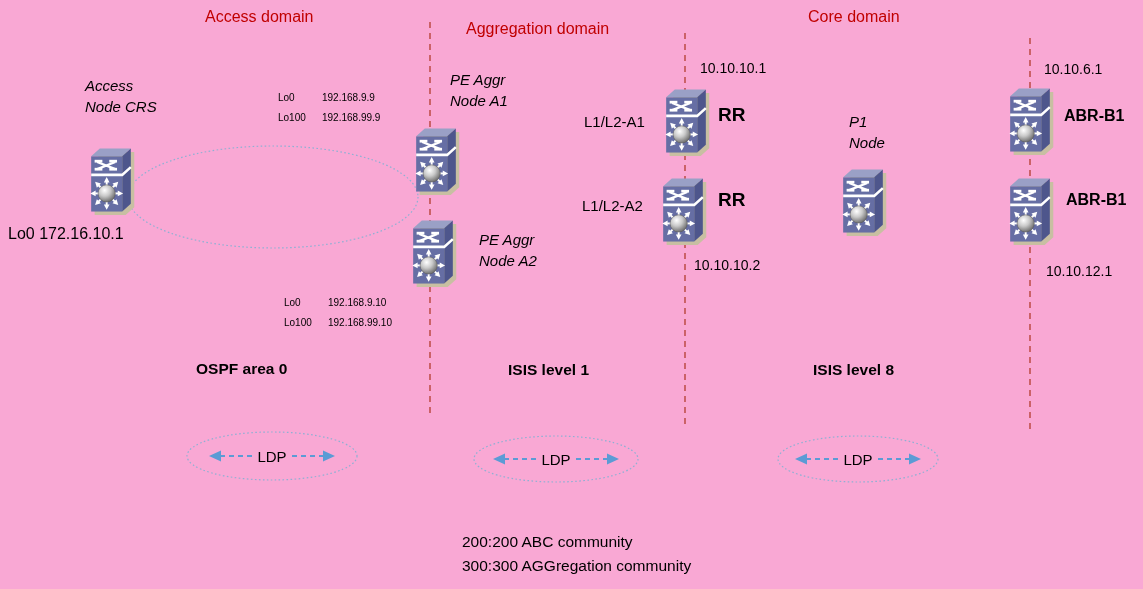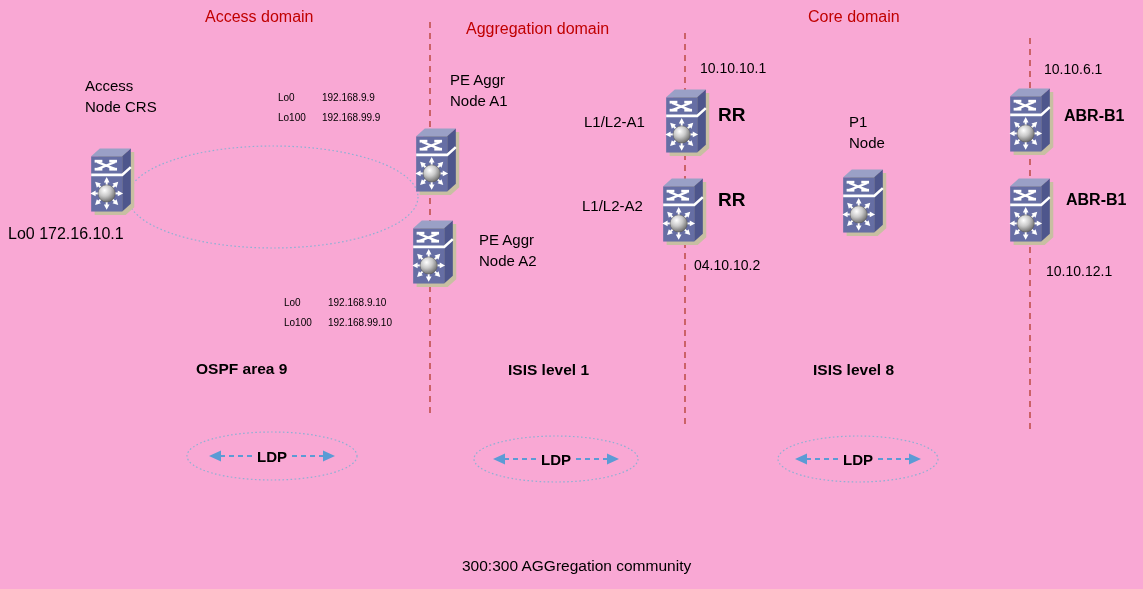--- a/index.html
+++ b/index.html
@@ -1,29 +1,29 @@
 <!DOCTYPE html>
 <html style="--domain-title: #c00000; --boundary-line: #c0504d; --ellipse-stroke: #8fb0d4; --ldp-arrow: #5b9bd5; --igp-text: #1f3864; --text: #000000; --router-front: #666ea4; --router-top: #9aa0c6; --router-side: #4e568c; --router-shadow: #c8bfa2;"><head>
 <meta charset="utf-8">
 <style>
   html,body{margin:0;padding:0;background:#fff;}
   .stage{position:relative;width:1143px;height:589px;background:#f9a8d4;overflow:hidden;
          font-family:"Liberation Sans",sans-serif;color:var(--text,#000);}
   .txt{position:absolute;z-index:3;white-space:nowrap;}
-  .pre{white-space:pre-line;}
+  .pre{white-space:pre-line;font-style:italic;}
   .domain-title{font-size:16px;color:var(--domain-title,#c00000);}
   .node-label{font-size:15px;line-height:21px;}
   .lo-label{font-size:16px;}
   .ip-label{font-size:14px;}
   .lo-grid{font-size:10px;line-height:20px;display:grid;grid-template-columns:44px auto;}
   .role-label{font-size:19px;font-weight:700;}
   .abr-label{font-size:16px;font-weight:bold;}
   .protocol-label{font-size:15.5px;font-weight:bold;}
   .igp-label{font-size:14px;font-weight:bold;line-height:21px;color:var(--igp-text,#1f3864);}
-  .ldp-label{font-size:15px;font-weight:bold;transform:translate(-50%,-50%);}
+  .ldp-label{font-size:15px;font-weight:normal;transform:translate(-50%,-50%);}
   .community{font-size:15.5px;line-height:23px;}
   svg.bg{position:absolute;left:0;top:0;z-index:1;}
   svg.router{position:absolute;z-index:2;width:50px;height:73px;}
   .boundary{stroke:var(--boundary-line,#c0504d);stroke-width:1.6;stroke-dasharray:6 5;fill:none;}
   .dotted-ellipse{stroke:var(--ellipse-stroke,#8fb0d4);stroke-width:1.2;stroke-dasharray:1.6 2.4;fill:none;}
   .ldp-stem{stroke:var(--ldp-arrow,#5b9bd5);stroke-width:2.2;stroke-dasharray:5 4;fill:none;}
   .ldp-head{fill:var(--ldp-arrow,#5b9bd5);}
 </style>
 </head>
 <body>
@@ -146,34 +146,35 @@
     <span>192.168.9.10</span>
     <span>Lo100</span>
     <span>192.168.99.10</span>
   </div>
 
   <div class="txt ip-label" style="left:700px;top:60px">10.10.10.1</div>
   <div class="txt node-label" style="left:584px;top:111px">L1/L2-A1</div>
   <div class="txt role-label" style="left:718px;top:104px">RR</div>
   <div class="txt node-label" style="left:582px;top:195px">L1/L2-A2</div>
   <div class="txt role-label" style="left:718px;top:189px">RR</div>
-  <div class="txt ip-label" style="left:694px;top:257px">04.10.10.2</div>
+  <div class="txt ip-label" style="left:694px;top:257px">10.10.10.2</div>
 
   <div class="txt node-label pre" style="left:849px;top:111px">P1
 Node</div>
 
   <div class="txt ip-label" style="left:1044px;top:61px">10.10.6.1</div>
   <div class="txt abr-label" style="left:1064px;top:107px">ABR-B1</div>
   <div class="txt abr-label" style="left:1066px;top:191px">ABR-B1</div>
   <div class="txt ip-label" style="left:1046px;top:263px">10.10.12.1</div>
 
 
-  <div class="txt protocol-label" style="left:196px;top:360px">OSPF area 9</div>
+  <div class="txt protocol-label" style="left:196px;top:360px">OSPF area 0</div>
   <div class="txt protocol-label" style="left:508px;top:361px">ISIS level 1</div>
   <div class="txt protocol-label" style="left:813px;top:361px">ISIS level 8</div>
 
   <div class="txt ldp-label" style="left:272px;top:456px">LDP</div>
   <div class="txt ldp-label" style="left:556px;top:459px">LDP</div>
   <div class="txt ldp-label" style="left:858px;top:459px">LDP</div>
 
+  <div class="txt community" style="left:462px;top:530px">200:200 ABC community</div>
   <div class="txt community" style="left:462px;top:554px">300:300 AGGregation community</div>
 
 </div>
 
 </body></html>

